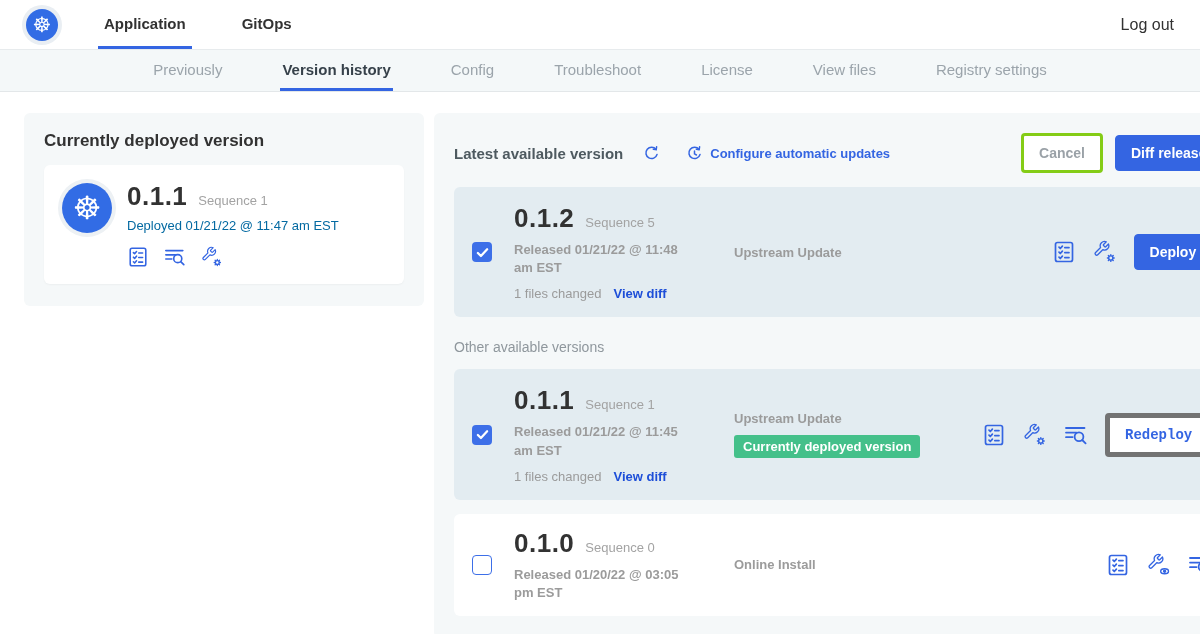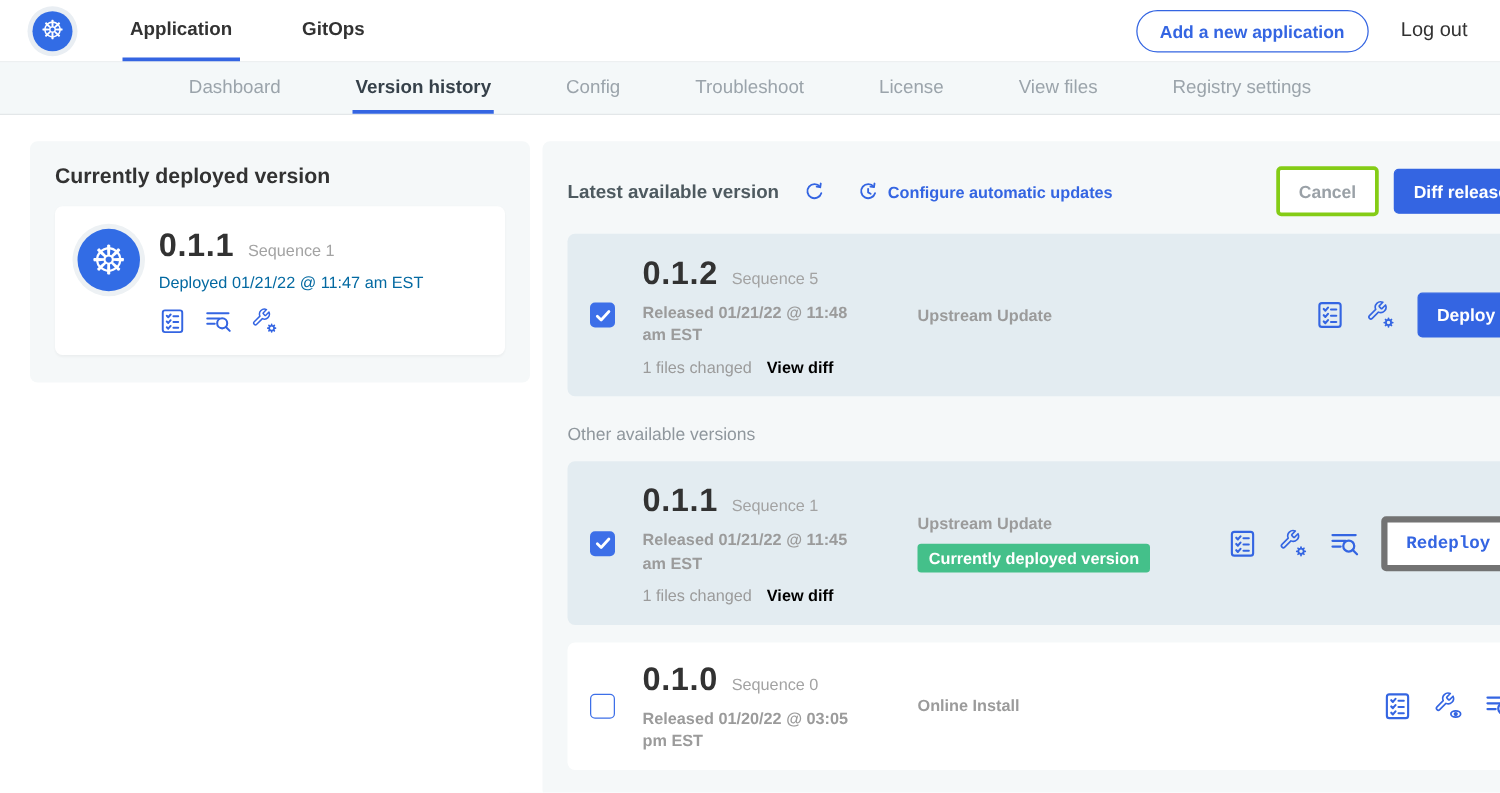--- a/index.html
+++ b/index.html
@@ -74,48 +74,47 @@
   .checkbox { width: 20px; height: 20px; border-radius: 4px; flex: none; cursor: pointer;
     display: flex; align-items: center; justify-content: center; }
   .checkbox.checked { background: #3d6fe8; }
   .checkbox.unchecked { background: #fff; border: 1px solid #3d6fe8; }
   .checkbox svg { width: 13px; height: 13px; }
 
   .version-info { margin-left: 22px; width: 198px; flex: none; }
   .released { font-size: 13px; font-weight: bold; color: #9b9b9b; margin-top: 7px;
     line-height: 1.4; width: 182px; }
   .files-line { margin-top: 9px; font-size: 13px; color: #9b9b9b; display: flex; gap: 12px; }
-  .view-diff { color: #000000; font-weight: bold; cursor: pointer; text-align: right; }
+  .view-diff { color: #1d4ed8; font-weight: bold; cursor: pointer; text-align: right; }
 
   .source-block { width: 248px; flex: none; margin-left: 22px; }
   .source-label { font-size: 13px; font-weight: bold; color: #9b9b9b; }
   .badge { display: inline-block; margin-top: 9px; padding: 4px 9px; border-radius: 3px;
     color: #fff; font-weight: bold; font-size: 13px; }
   .badge.green { background: #44c08a; }
   .badge.gray { background: #b2bfc6; }
 
   .row-actions { margin-left: auto; display: flex; align-items: center; gap: 17px; }
 </style>
 </head>
 <body>
 
 <div class="topnav">
   <div class="k8s-logo-sm">☸</div>
   <div class="topnav-tabs">
     <div class="topnav-tab active">Application</div>
     <div class="topnav-tab">GitOps</div>
   </div>
   <div class="topnav-right">
-    <button class="btn-pill">Add a new application</button>
     <span class="logout">Log out</span>
   </div>
 </div>
 
 <div class="subnav">
-  <div class="subnav-item">Dashboard</div>
+  <div class="subnav-item">Previously</div>
   <div class="subnav-item active">Version history</div>
   <div class="subnav-item">Config</div>
   <div class="subnav-item">Troubleshoot</div>
   <div class="subnav-item">License</div>
   <div class="subnav-item">View files</div>
   <div class="subnav-item">Registry settings</div>
 </div>
 
 <div class="main">
 

